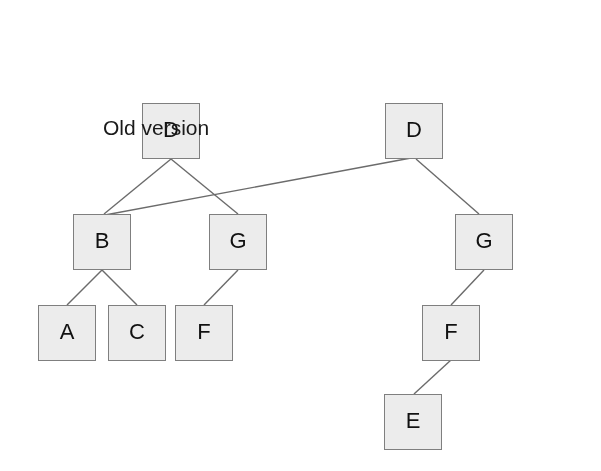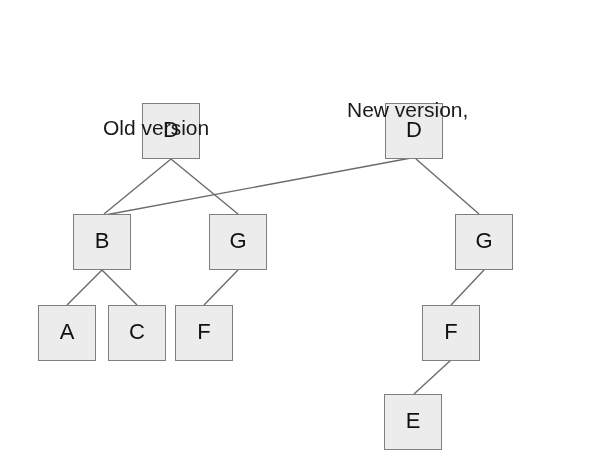--- a/index.html
+++ b/index.html
@@ -94,21 +94,20 @@
     <line x1="416" y1="159" x2="479" y2="214"></line>
     <line x1="484" y1="270" x2="451" y2="305"></line>
     <line x1="451" y1="360" x2="414" y2="394"></line>
   </svg>
 
   <div class="diagram-title" id="title-old">
     <span class="title-line">Old version</span>
   </div>
 
   <div class="diagram-title" id="title-new">
-    <span class="title-line">New version,</span>
   </div>
 
   <div class="node" style="left: 142px; top: 103px;">
     <span class="node-label">D</span>
   </div>
   <div class="node" style="left: 73px; top: 214px;">
     <span class="node-label">B</span>
   </div>
   <div class="node" style="left: 209px; top: 214px;">
     <span class="node-label">G</span>

